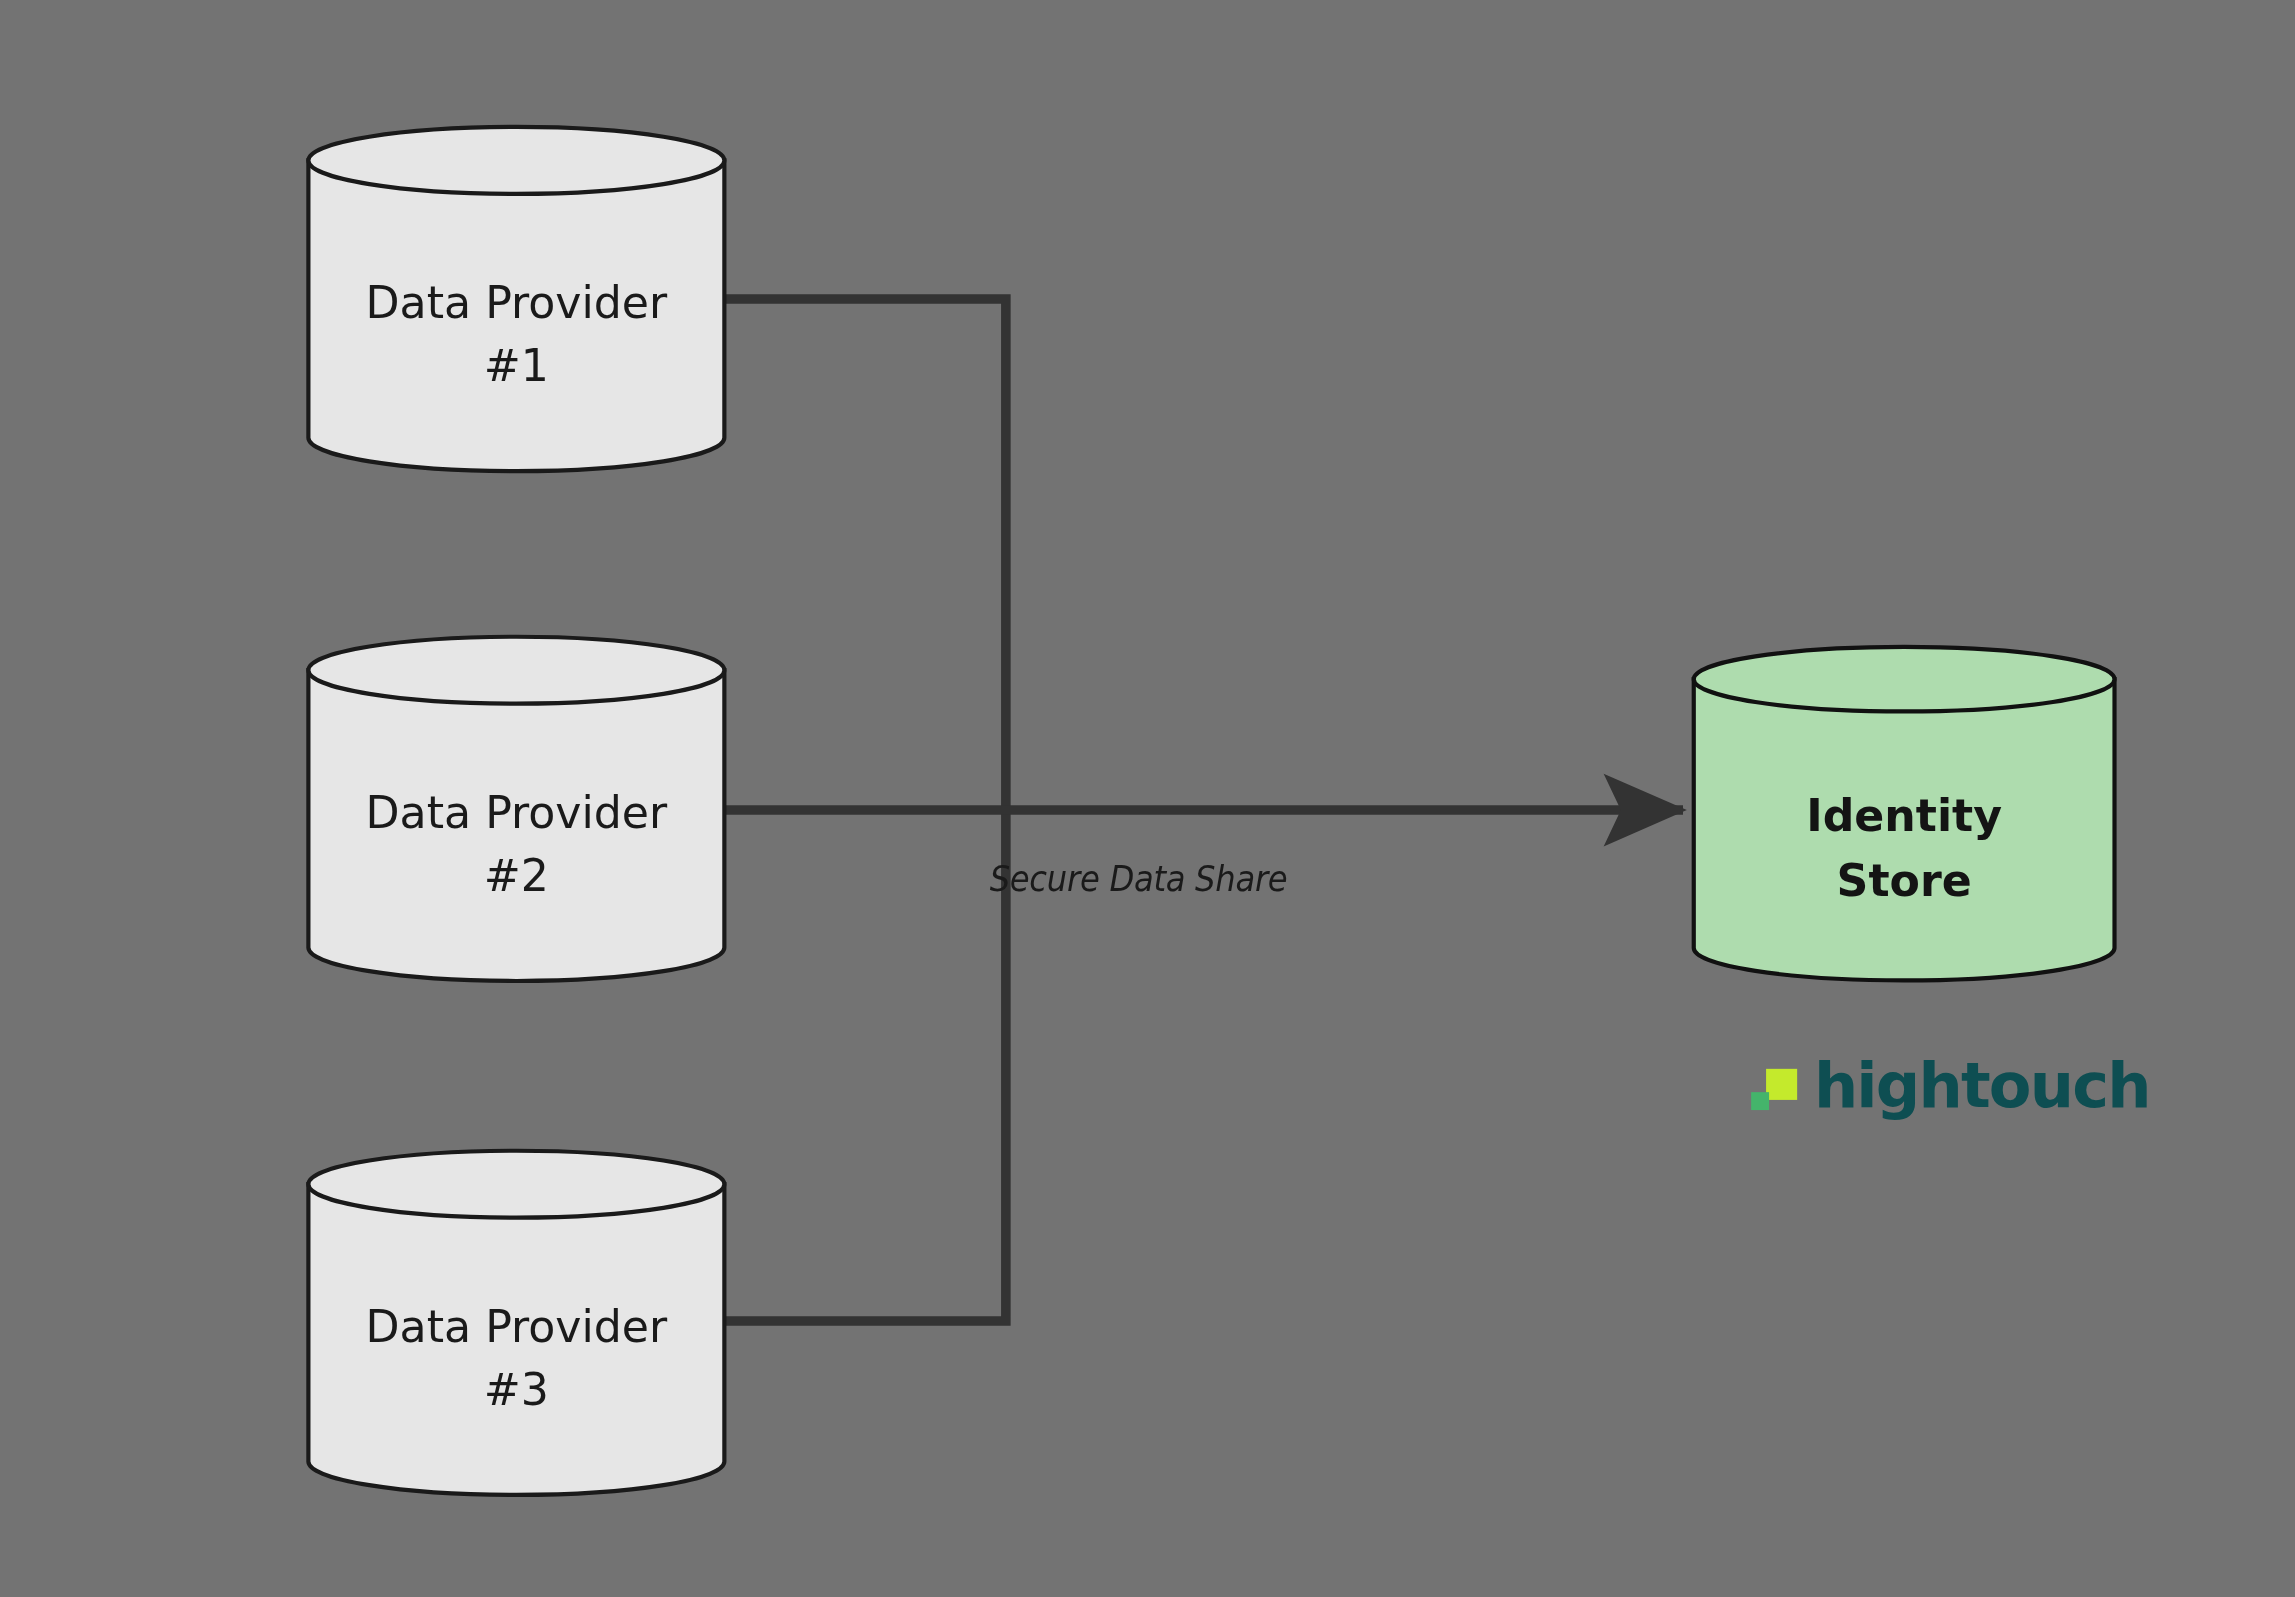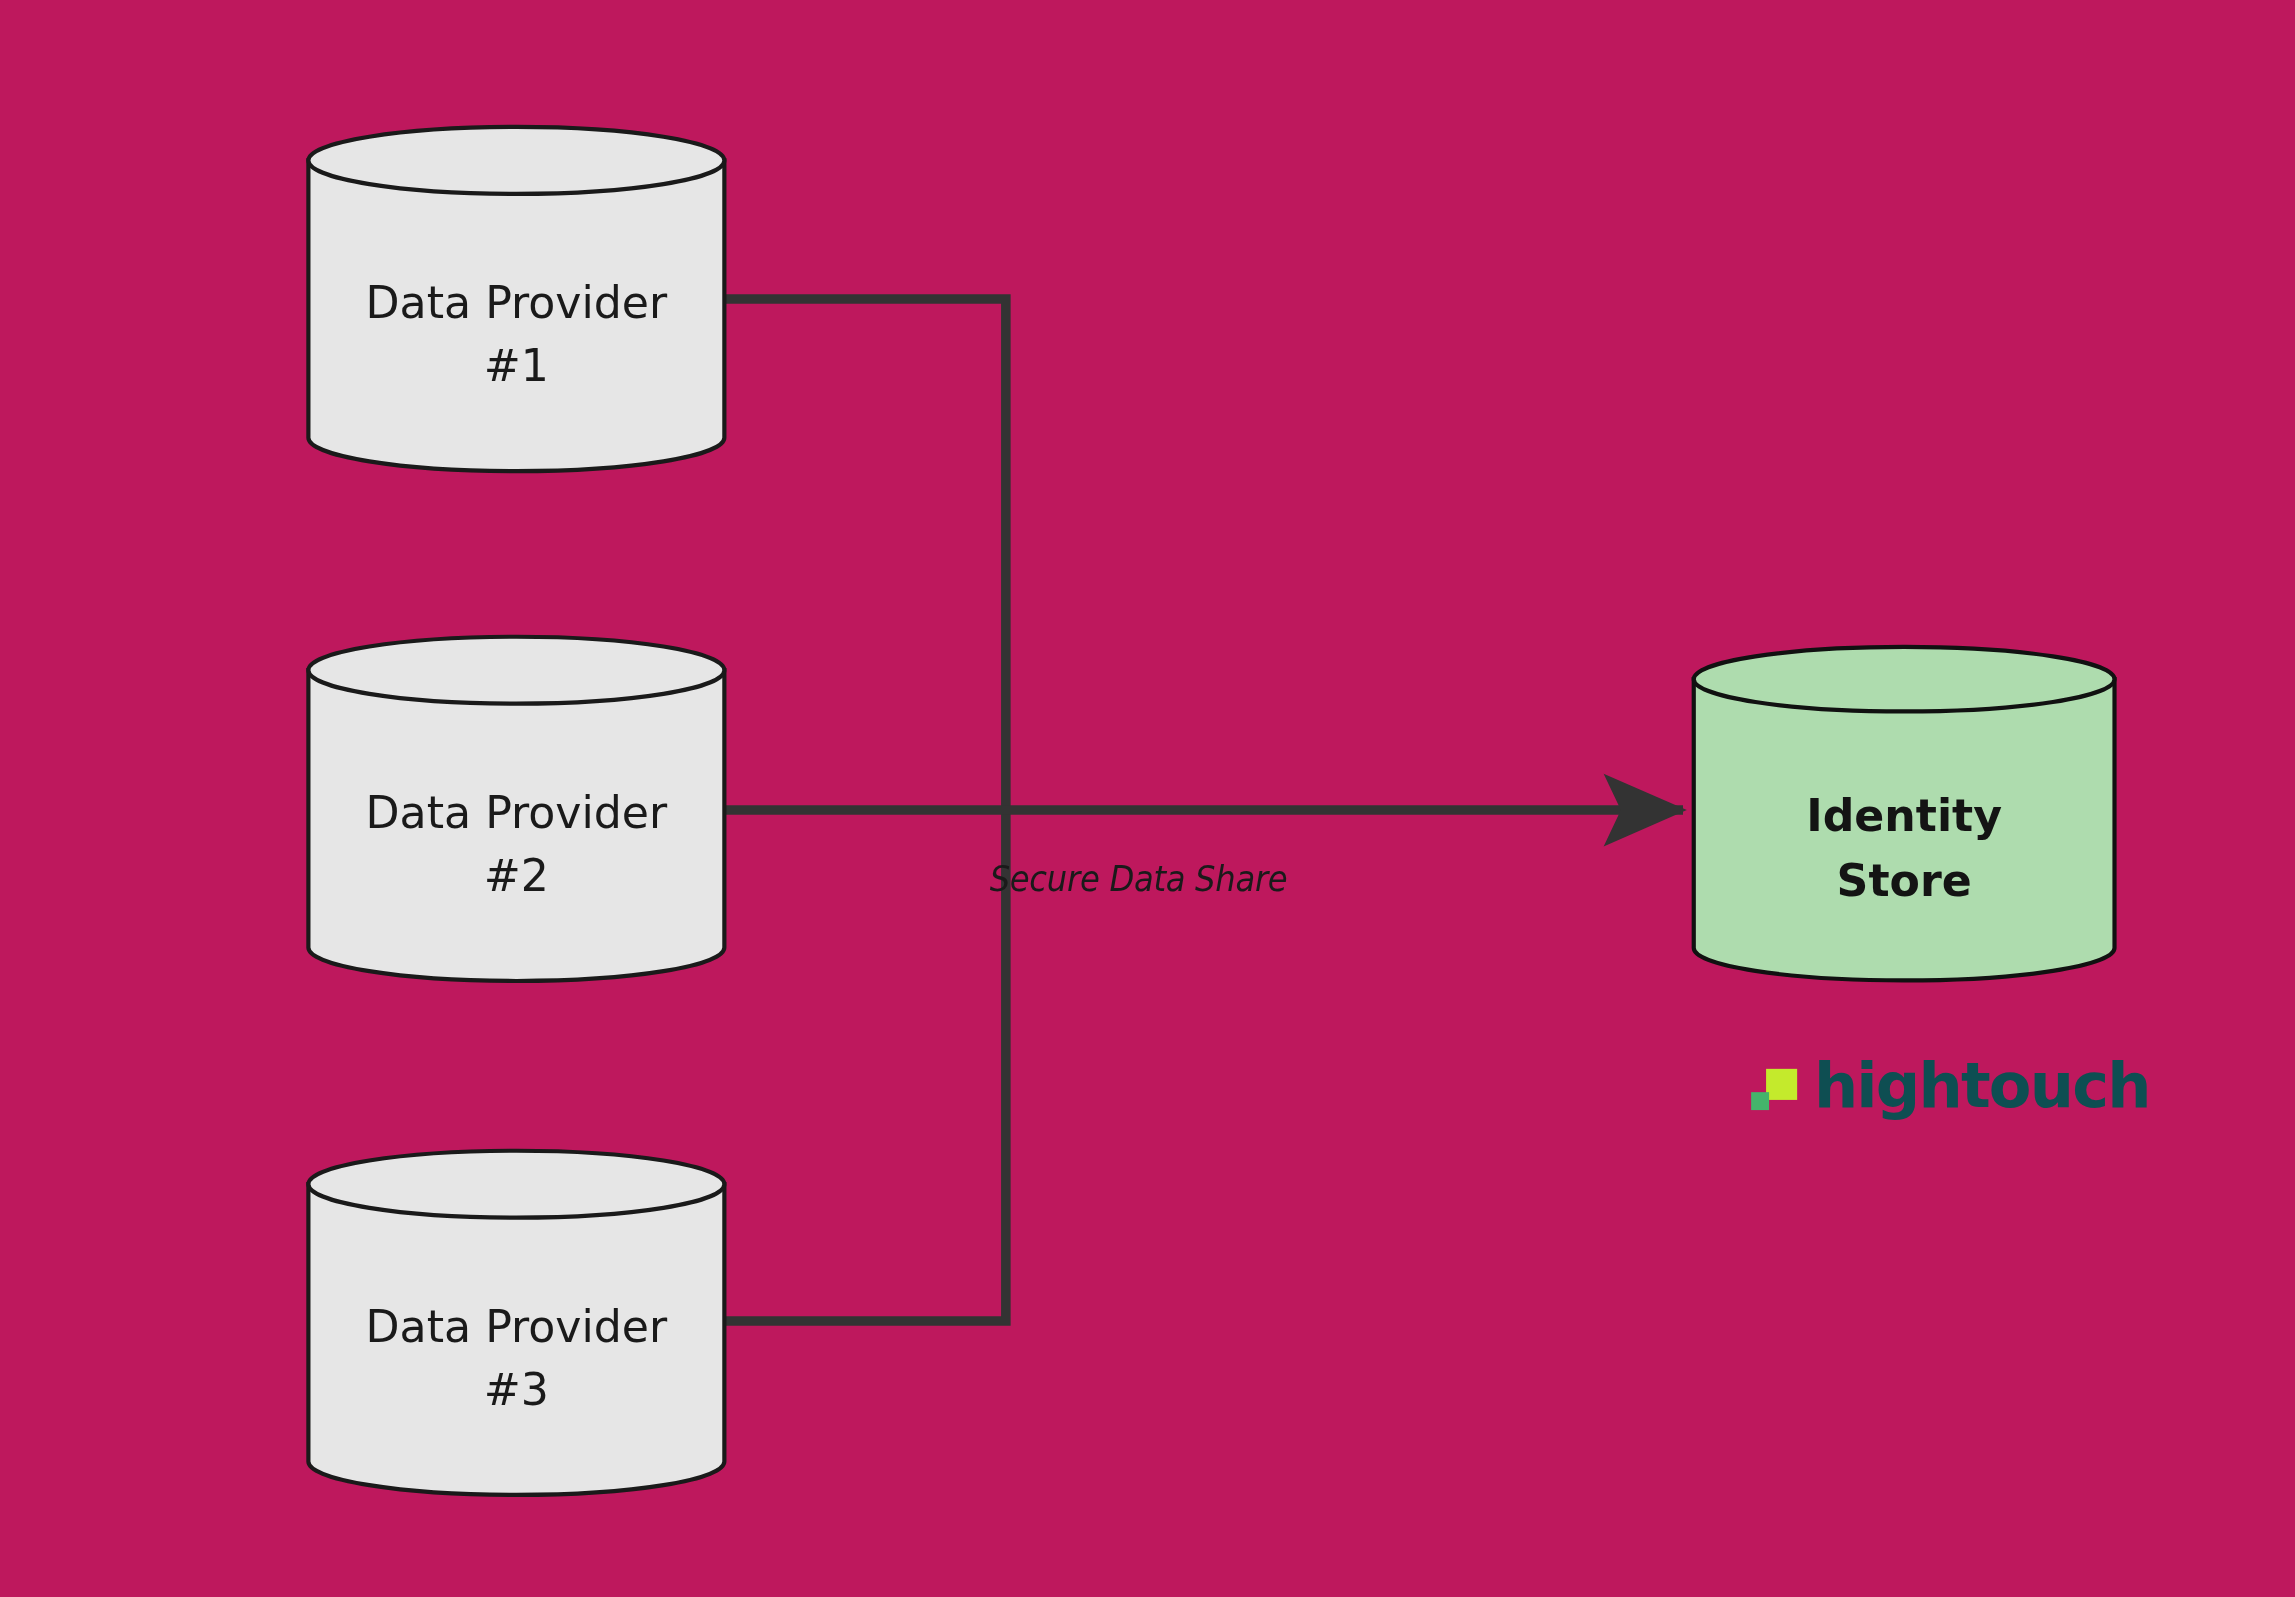--- a/index.html
+++ b/index.html
@@ -8,21 +8,21 @@
     padding: 0;
     background: #ffffff;
   }
   body {
     font-family: "DejaVu Sans", "Liberation Sans", sans-serif;
   }
   #stage {
     position: relative;
     width: 2295px;
     height: 1598px;
-    background: #be185d;
+    background: #737373;
     overflow: hidden;
   }
   #diagram-svg {
     position: absolute;
     left: 0;
     top: 0;
     width: 2295px;
     height: 1598px;
     display: block;
   }

